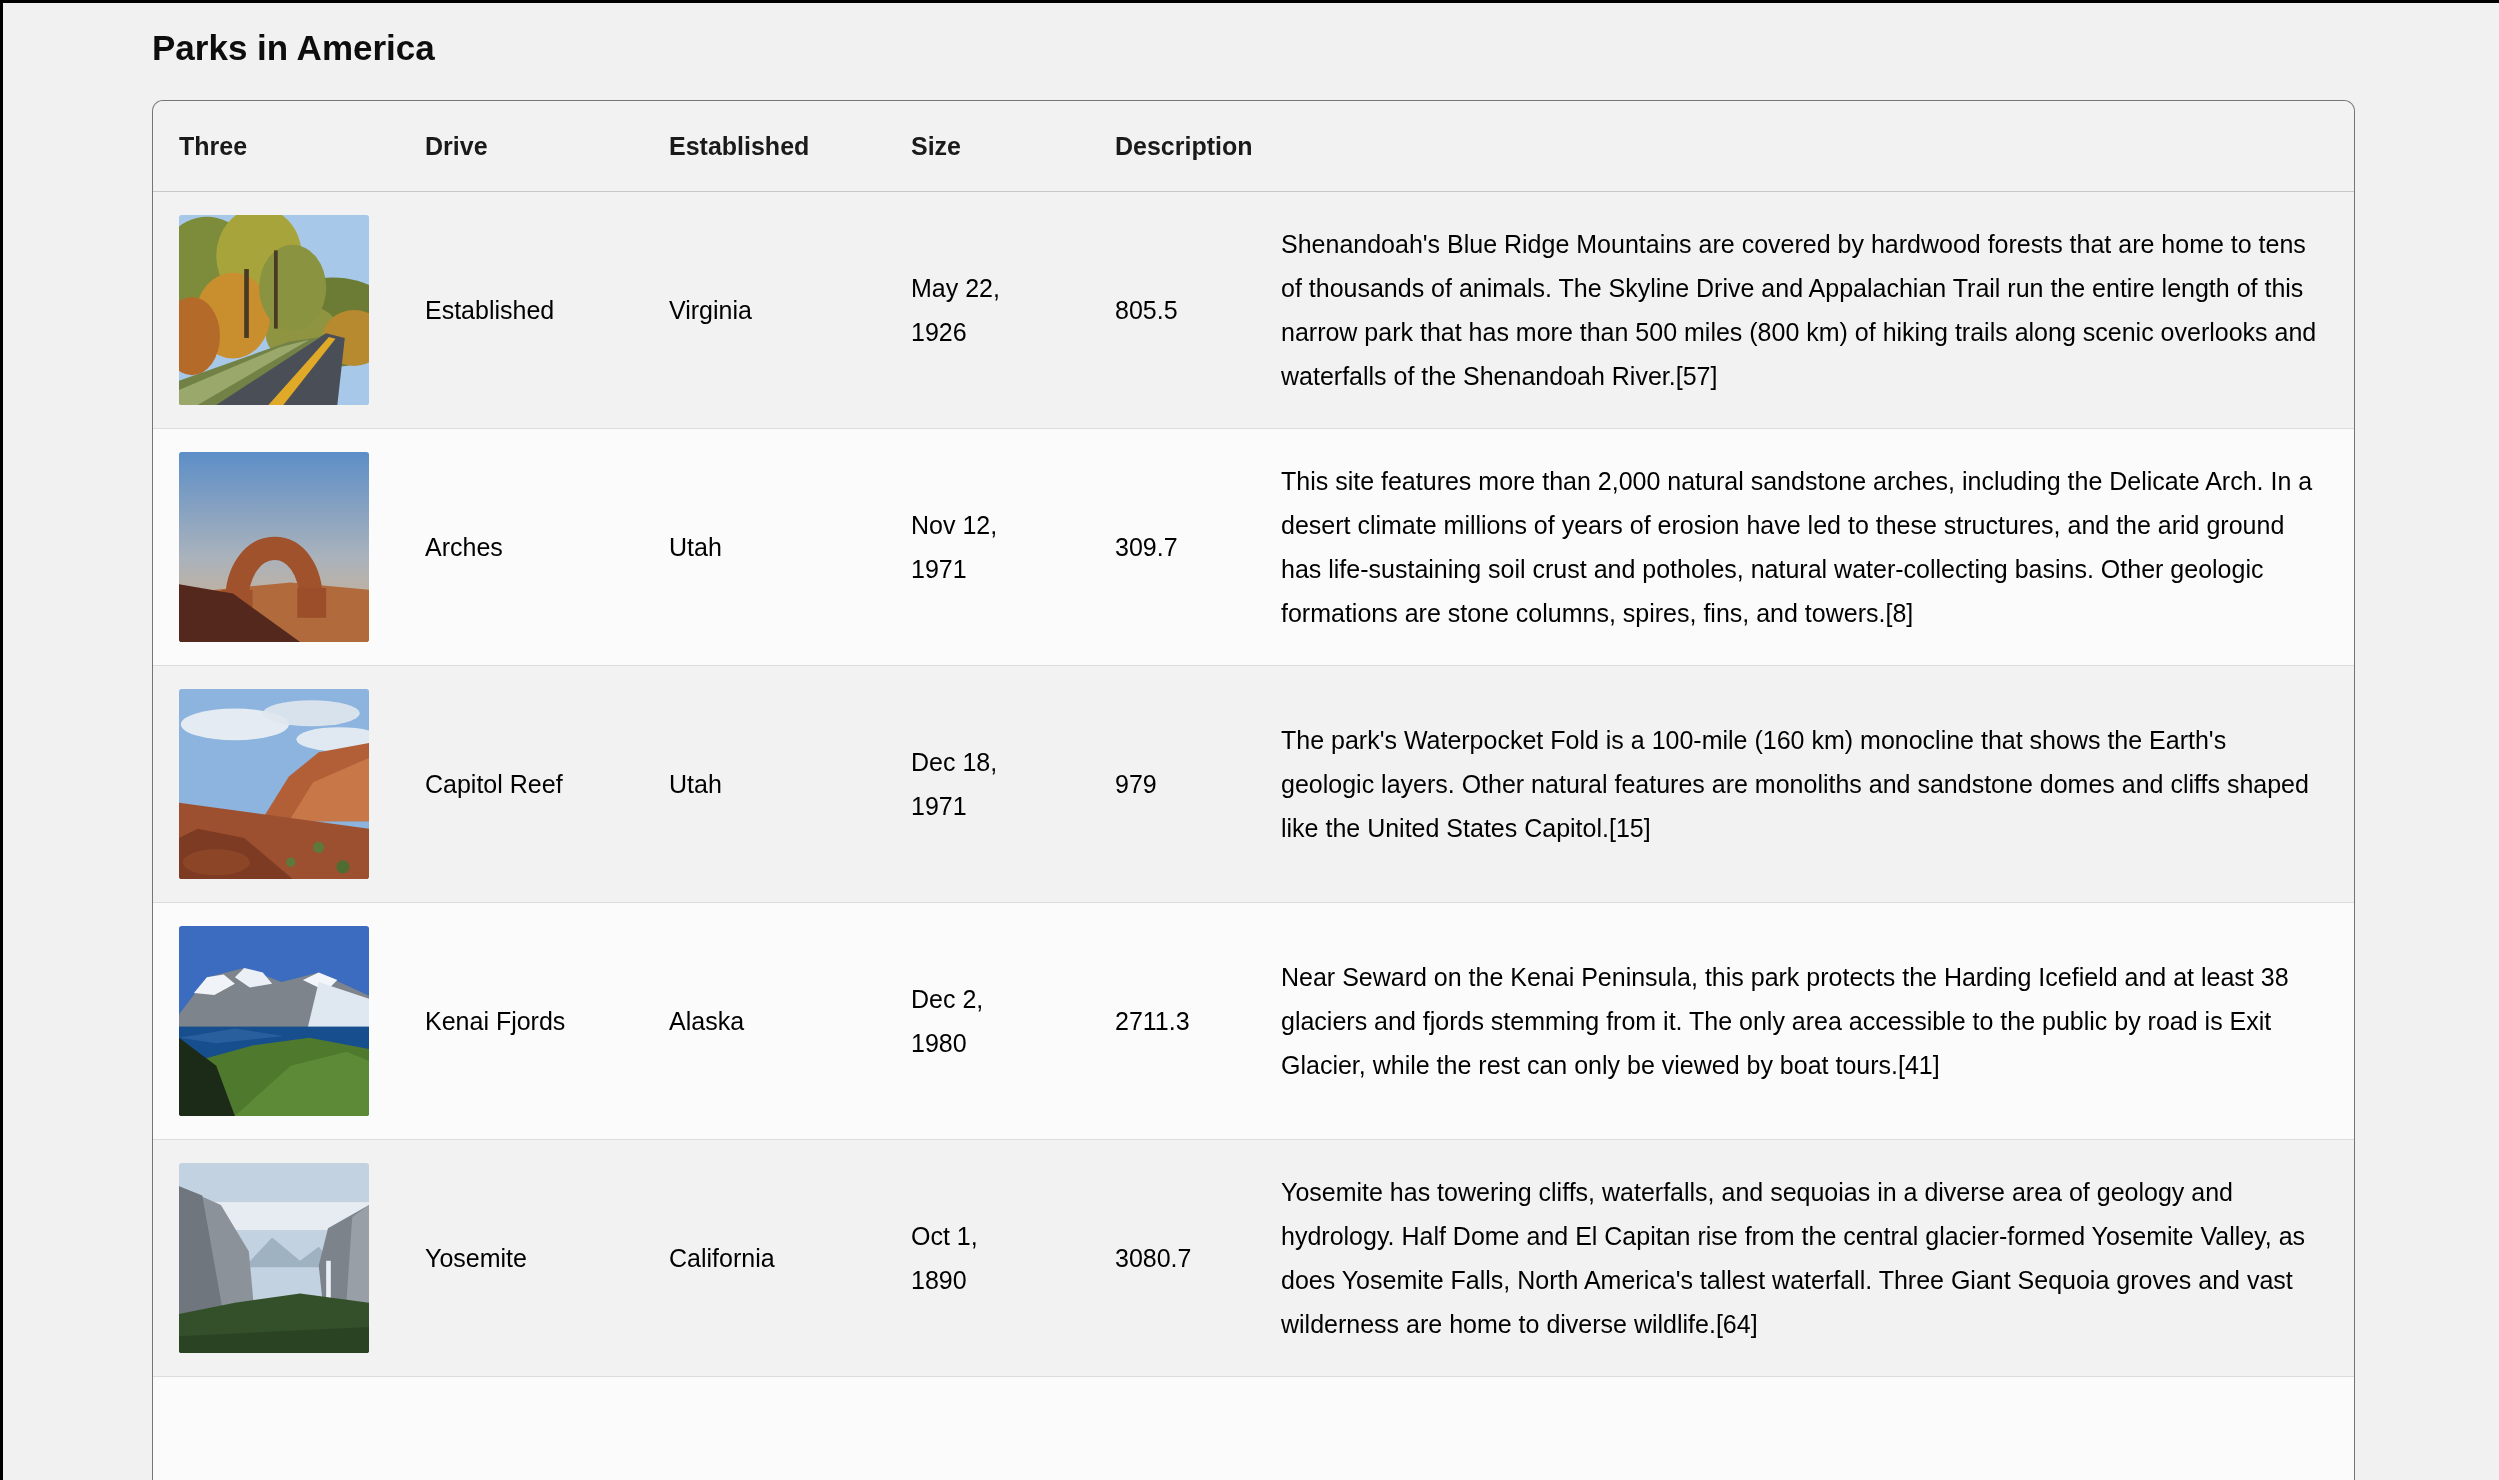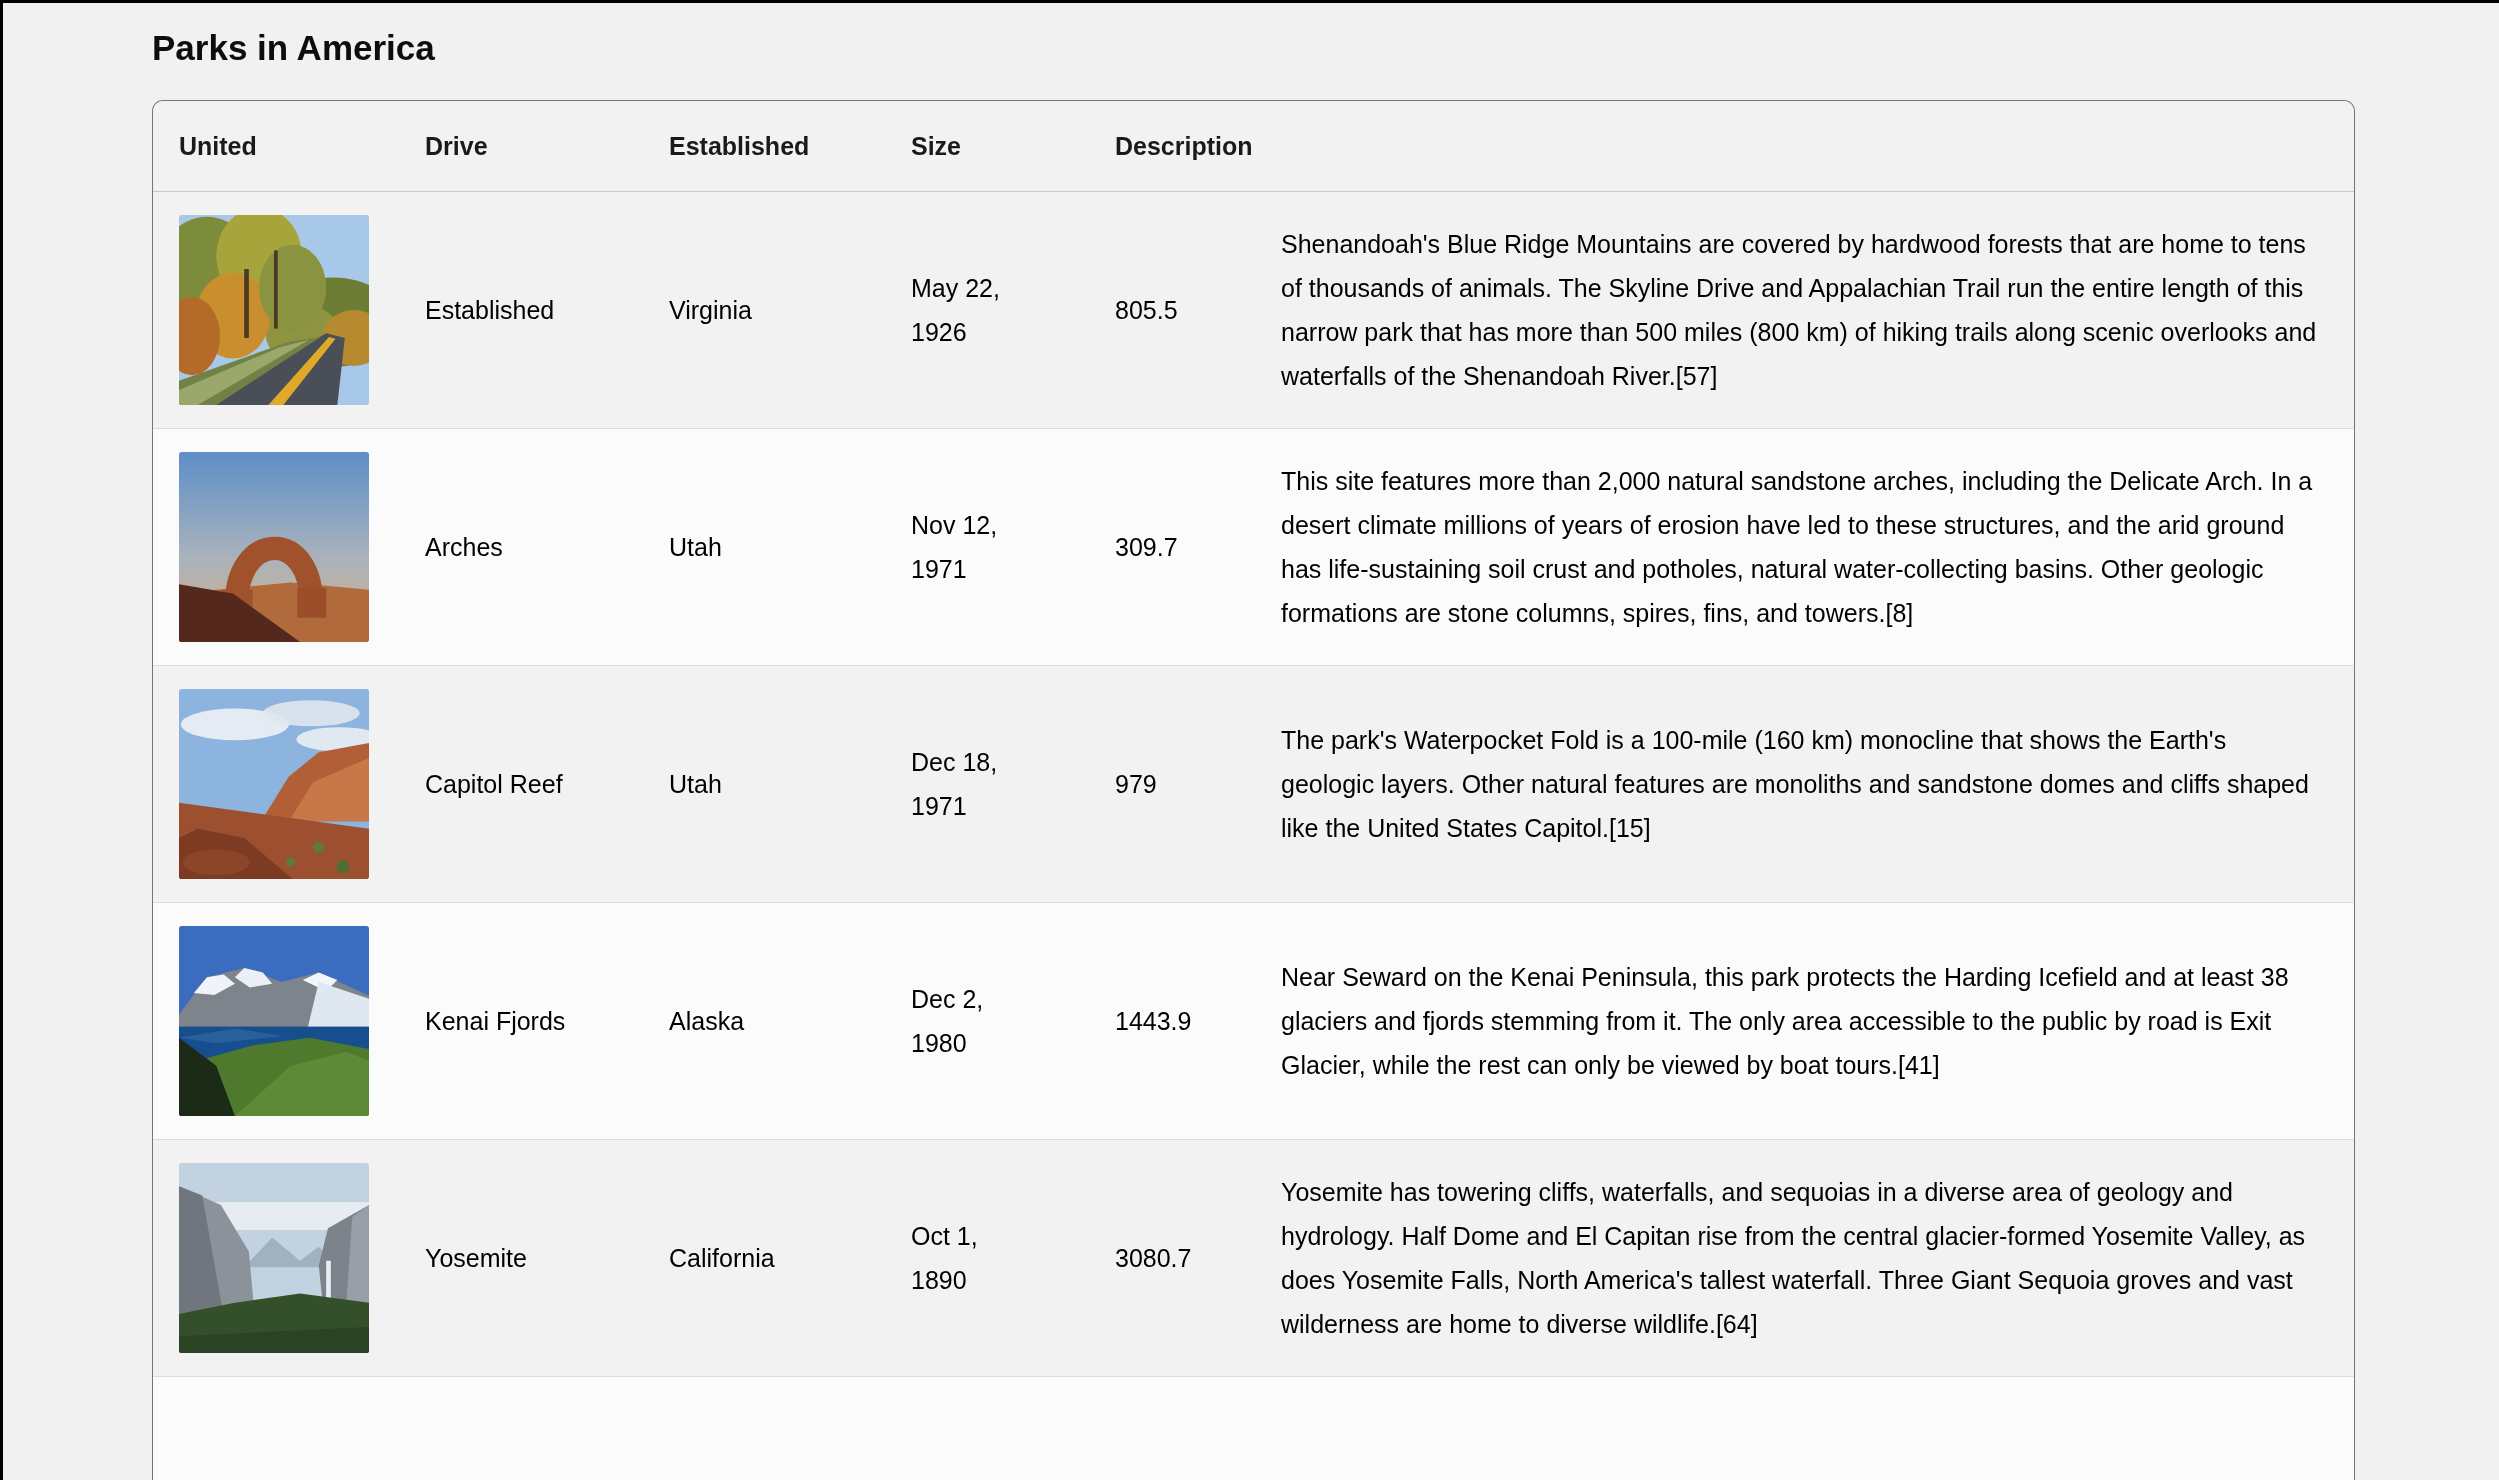--- a/index.html
+++ b/index.html
@@ -65,21 +65,21 @@
 </style>
 </head>
 <body>
 
 <div class="page">
   <h1 class="page-title">Parks in America</h1>
 
   <div class="table-wrap">
 
     <div class="grid thead">
-      <div class="c">United</div>
+      <div class="c">Three</div>
       <div class="c">Drive</div>
       <div class="c">Established</div>
       <div class="c">Size</div>
       <div class="c desc">Description</div>
     </div>
 
     <div class="grid row alt">
       <div class="c">
         <span class="park-img" role="img" aria-label="autumn-forest-road-skyline-drive">
           <svg viewBox="0 0 204 204">
@@ -183,21 +183,21 @@
             <polygon points="60,204 120,150 180,135 204,145 204,204" fill="#5c8a36"></polygon>
             <polygon points="0,204 60,204 40,150 0,120" fill="#1c2a18"></polygon>
           </svg>
         </span>
       </div>
       <div class="c">Kenai Fjords</div>
       <div class="c">Alaska</div>
       <div class="c established">
           <span class="txt">Dec 2, 1980</span>
         </div>
-      <div class="c">1443.9</div>
+      <div class="c">2711.3</div>
       <div class="c desc">Near Seward on the Kenai Peninsula, this park protects the Harding Icefield and at least 38 glaciers and fjords stemming from it. The only area accessible to the public by road is Exit Glacier, while the rest can only be viewed by boat tours.[41]</div>
     </div>
 
     <div class="grid row alt">
       <div class="c">
         <span class="park-img" role="img" aria-label="yosemite-valley-tunnel-view">
           <svg viewBox="0 0 204 204">
             <rect width="204" height="204" fill="#c3d2e0"></rect>
             <rect y="42" width="204" height="30" fill="#e6ecf1"></rect>
             <polygon points="70,112 100,80 130,105 150,90 170,112" fill="#9fb2c2"></polygon>

